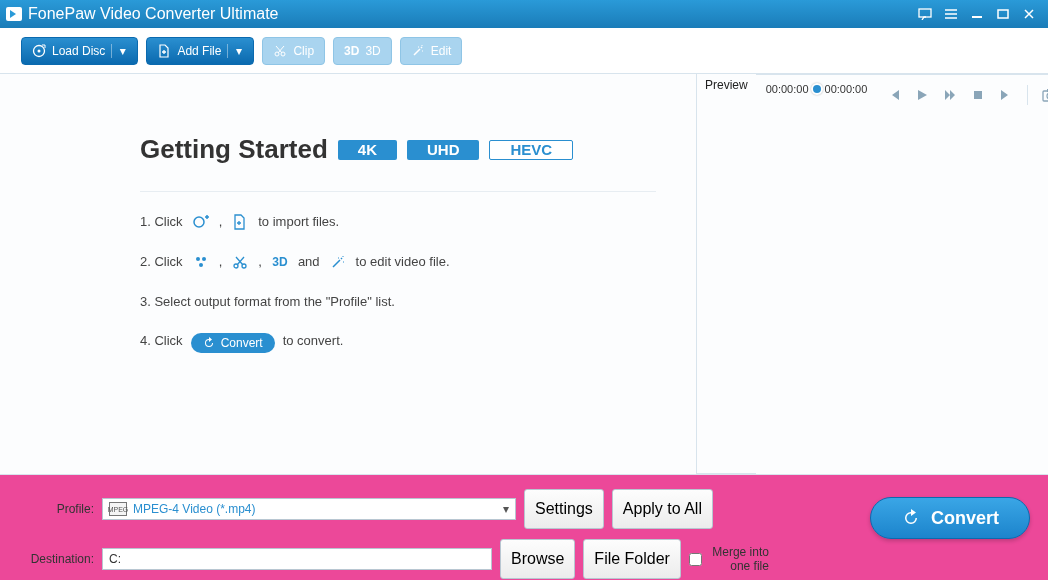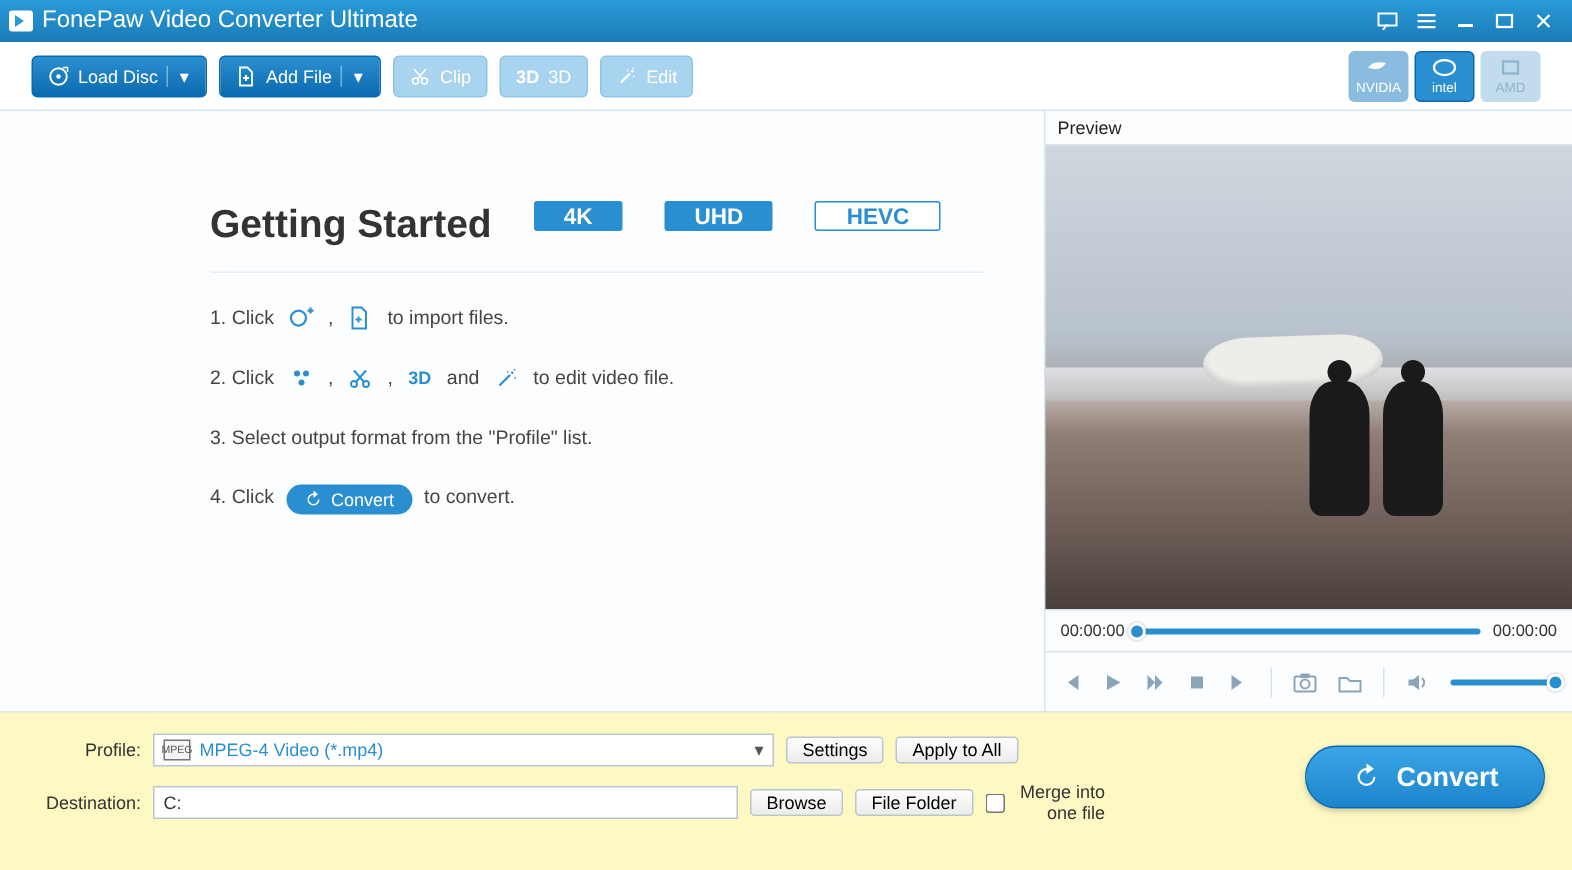--- a/index.html
+++ b/index.html
@@ -21,56 +21,56 @@
 .toolbar .spacer { flex: 1; }
 .gpu-group { display: flex; gap: 4px; }
 .gpu { width: 40px; height: 34px; border-radius: 4px; display: flex; flex-direction: column; align-items: center; justify-content: center; font-size: 9px; color: #fff; cursor: pointer; }
 .gpu.nvidia { background: #8abce0; }
 .gpu.intel { background: #2a8fd0; border: 1px solid #0b6aaf; }
 .gpu.amd { background: #c3dced; color: #8fb3cc; }
 .gpu-ico { width: 18px; height: 14px; margin-bottom: 1px; }
 
 .main { display: flex; height: 400px; background: #fcfdfe; }
 .left { flex: 1; padding: 60px 40px 0 140px; color: #555; }
-.gs-head { display: flex; gap: 28px; margin-bottom: 16px; }
+.gs-head { display: flex; align-items: center; gap: 10px; margin-bottom: 26px; }
 .gs-head h1 { font-size: 26px; color: #333; font-weight: 700; }
 .tag { display: inline-flex; height: 20px; padding: 0 20px; background: #2a8fd0; color: #fff; font-size: 15px; font-weight: 700; align-items: center; border-radius: 2px; }
 .tag.outline { background: #fff; border: 1px solid #2a8fd0; color: #2a8fd0; }
 .gs-step { font-size: 13px; margin: 0 0 24px 0; display: flex; align-items: flex-start; gap: 8px; color: #444; }
 .ico-chip { display: inline-flex; width: 20px; height: 16px; color: #2a8fd0; align-items: center; justify-content: center; }
 .hr { border: none; border-top: 1px solid #e7edf2; margin: 0 0 22px 0; }
 .convert-pill { display: inline-flex; align-items: center; gap: 6px; background: #2a8fd0; color: #fff; font-size: 12px; border-radius: 12px; padding: 3px 12px; }
 
-.right { width: 352px; border-left: 1px solid #d8e4ed; display: flex; flex-direction: column; }
+.right { width: 352px; border-left: 1px solid #d8e4ed; display: flex; }
 .right .label { font-size: 12px; padding: 4px 8px; color: #222; border-bottom: 1px solid #d8e4ed; }
 .preview-img { flex: 1; background: linear-gradient(#cfd6de 0%, #b9c3cd 40%, #8e7f78 70%, #584d49 100%); position: relative; overflow: hidden; }
 .sand { position: absolute; bottom: 0; left: 0; right: 0; height: 45%; background: linear-gradient(#9b8a81, #6d5e57 60%, #4a3f3b); }
 .shine { position: absolute; bottom: 38%; left: 0; right: 0; height: 14%; background: linear-gradient(rgba(255,255,255,.6), rgba(200,200,200,0)); }
 .person { position: absolute; bottom: 20%; width: 40px; height: 90px; background: #1a1a1a; border-radius: 40% 40% 20% 20% / 25% 25% 10% 10%; }
 .head { position: absolute; top:-14px; left: 50%; transform: translateX(-50%); width: 16px; height: 16px; background:#1a1a1a; border-radius:50%; }
 .person.a { left: 50%; }
 .person.b { left: 64%; }
 .board { position: absolute; bottom: 48%; left: 30%; width: 120px; height: 34px; background: #ededea; border-radius: 50% 50% 50% 50% / 100% 100% 100% 100%; transform: rotate(-2deg); box-shadow: inset 0 -3px 4px rgba(0,0,0,.15); }
 .timebar { height: 28px; border-top: 1px solid #d8e4ed; display: flex; align-items: center; padding: 0 10px; gap: 8px; font-size: 11px; color: #333; }
 .slider { flex: 1; height: 4px; background: #2a8fd0; border-radius: 2px; position: relative; }
 .slider .thumb { position: absolute; left: 0; top: 50%; transform: translate(-50%,-50%); width: 12px; height: 12px; background: #2a8fd0; border: 2px solid #fff; border-radius: 50%; box-shadow: 0 0 2px rgba(0,0,0,.3); }
 .controls { height: 40px; border-top: 1px solid #d8e4ed; display: flex; align-items: center; padding: 0 10px; gap: 14px; color: #8aa5b8; }
 .controls .sep { width: 1px; height: 20px; background: #d8e4ed; }
 .controls svg { cursor: pointer; }
 .vol { width: 70px; height: 4px; background: #2a8fd0; border-radius: 2px; position: relative; }
 .vol .thumb { position: absolute; right: 0; top: 50%; transform: translate(50%,-50%); width: 12px; height: 12px; background: #2a8fd0; border: 2px solid #fff; border-radius: 50%; box-shadow: 0 0 2px rgba(0,0,0,.3); }
 
-.bottom { height: 106px; background: #fef9c3; border-top: 1px solid #d8e4ed; padding: 14px 14px 0 14px; position: relative; }
+.bottom { height: 106px; background: #ec4899; border-top: 1px solid #d8e4ed; padding: 14px 14px 0 14px; position: relative; }
 .row { display: flex; align-items: center; gap: 8px; margin-bottom: 10px; }
 .row label { width: 80px; text-align: right; font-size: 12px; color: #333; }
 .combo, .textin { height: 22px; border: 1px solid #b8c6d1; background: #fff; font-size: 12px; display: flex; align-items: center; padding: 0 6px; }
 .combo { width: 414px; color: #2a8fd0; justify-content: flex-start; gap: 6px; cursor:pointer; }
 .combo .dd { margin-left: auto; color: #555; }
 .textin { width: 390px; color: #333; }
-.smallbtn { height: 18px; padding: 0 10px; font-size: 12px; background: linear-gradient(#fdfdfd,#ececec); border: 1px solid #b8c6d1; border-radius: 3px; cursor: pointer; display:inline-flex; align-items:center; }
+.smallbtn { height: 40px; padding: 0 10px; font-size: 16px; background: linear-gradient(#fdfdfd,#ececec); border: 1px solid #b8c6d1; border-radius: 3px; cursor: pointer; display:inline-flex; align-items:center; }
 .merge { font-size: 12px; color: #333; display: flex; align-items: center; gap: 4px; }
 .big-convert { position: absolute; right: 18px; top: 22px; width: 160px; height: 42px; border-radius: 21px; background: linear-gradient(#3aa6e6,#1c84cc); color: #fff; font-size: 18px; font-weight: 600; display: flex; align-items: center; justify-content: center; gap: 10px; cursor: pointer; box-shadow: 0 2px 4px rgba(0,0,0,.2); border:1px solid #0b6aaf;}
 .mpeg-ico { width:18px; height:14px; border:1px solid #777; display:inline-flex; align-items:center; justify-content:center; font-size:7px; color:#555; background:#f5f5f5; }
 </style>
 </head>
 <body>
 
 <div class="titlebar">
   <div class="logo"></div>
   <div class="title">FonePaw Video Converter Ultimate</div>
@@ -134,40 +134,20 @@
     <span>3D</span>
   </div>
   <div class="btn btn-ghost">
     <svg width="14" height="14" viewBox="0 0 14 14">
         <path d="M3 11 L9 5 M10 4 L11 3" stroke="#fff" stroke-width="1.5"></path>
         <path d="M11 7 L12 7 M11 1 L11 2 M8 3 L7 3" stroke="#fff"></path>
       </svg>
     <span>Edit</span>
   </div>
   <div class="spacer"></div>
-  <div class="gpu-group">
-    <div class="gpu nvidia">
-        <svg class="gpu-ico" viewBox="0 0 18 14">
-          <path d="M2 7 Q6 2 14 4 Q10 10 2 7" fill="#fff"></path>
-        </svg>
-        <span>NVIDIA</span>
-      </div>
-    <div class="gpu intel">
-        <svg class="gpu-ico" viewBox="0 0 18 14">
-          <ellipse cx="9" cy="7" rx="7" ry="5" fill="none" stroke="#fff" stroke-width="1.5"></ellipse>
-        </svg>
-        <span>intel</span>
-      </div>
-    <div class="gpu amd">
-        <svg class="gpu-ico" viewBox="0 0 18 14">
-          <rect x="4" y="3" width="10" height="8" fill="none" stroke="#8fb3cc" stroke-width="1.5"></rect>
-        </svg>
-        <span>AMD</span>
-      </div>
-  </div>
 </div>
 
 <div class="main">
   <div class="left">
     <div class="gs-head">
       <h1>Getting Started</h1>
       <span class="tag">4K</span>
       <span class="tag">UHD</span>
       <span class="tag outline">HEVC</span>
     </div>

